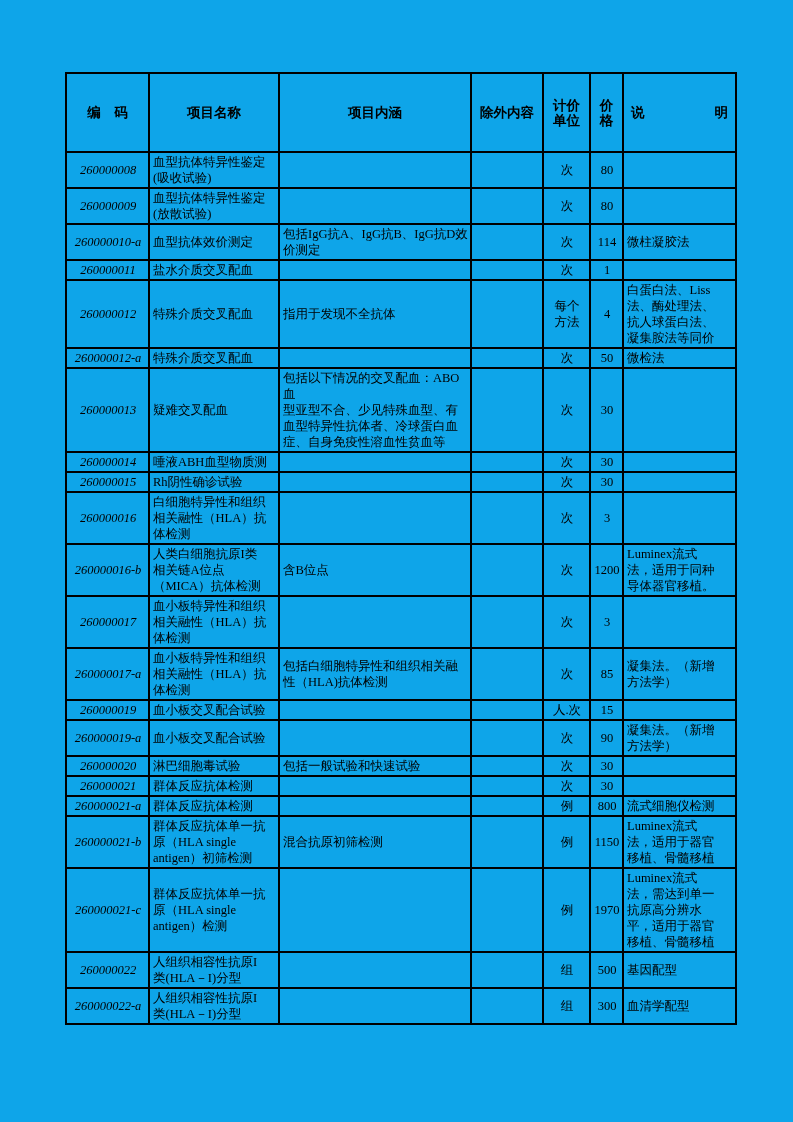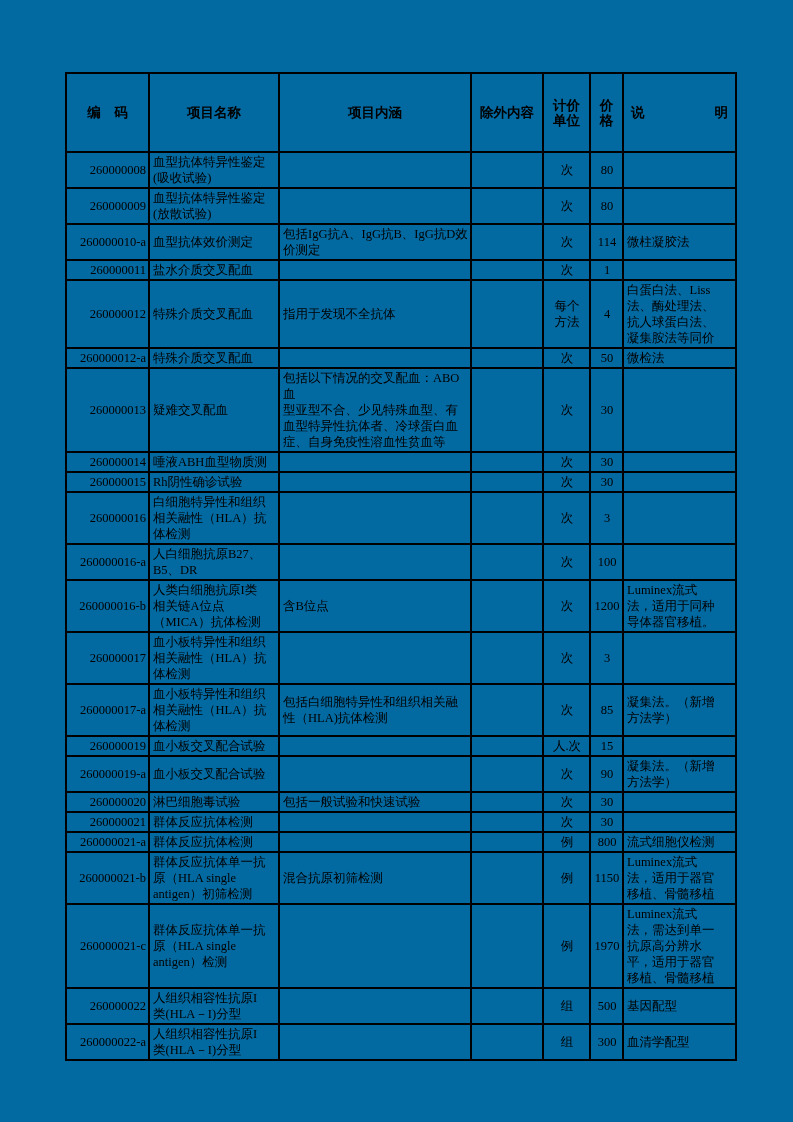--- a/index.html
+++ b/index.html
@@ -10,21 +10,21 @@
   body {
     width: 793px;
     height: 1122px;
     font-family: "Liberation Serif", serif;
     color: #000000;
   }
   .page {
     position: relative;
     width: 793px;
     height: 1122px;
-    background: #0369a1;
+    background: #0ea5e9;
     overflow: hidden;
   }
   table.price-table {
     position: absolute;
     left: 65px;
     top: 72px;
     width: 670px;
     border-collapse: collapse;
     table-layout: fixed;
   }
@@ -45,24 +45,25 @@
     height: 32px;
     padding: 1px 3px;
     line-height: 15px;
   }
   th.col-note .note-header-inner {
     display: flex;
     justify-content: space-between;
     padding: 0 4px;
   }
   td.cell-code {
-    text-align: right;
+    text-align: center;
     white-space: nowrap;
     font-size: 12.5px;
     letter-spacing: 0px;
+    font-style: italic;
   }
   td.cell-name, td.cell-content, td.cell-note {
     text-align: left;
   }
   td.cell-unit, td.cell-price {
     text-align: center;
   }
   td.cell-exclusion {
     text-align: left;
   }
@@ -192,30 +193,20 @@
           <td class="cell-name">白细胞特异性和组织
 相关融性（HLA）抗
 体检测</td>
           <td class="cell-content"></td>
           <td class="cell-exclusion"></td>
           <td class="cell-unit">次</td>
           <td class="cell-price">3</td>
           <td class="cell-note"></td>
         </tr>
         <tr>
-          <td class="cell-code">260000016-a</td>
-          <td class="cell-name">人白细胞抗原B27、
-B5、DR</td>
-          <td class="cell-content"></td>
-          <td class="cell-exclusion"></td>
-          <td class="cell-unit">次</td>
-          <td class="cell-price">100</td>
-          <td class="cell-note"></td>
-        </tr>
-        <tr>
           <td class="cell-code">260000016-b</td>
           <td class="cell-name">人类白细胞抗原I类
 相关链A位点
 （MICA）抗体检测</td>
           <td class="cell-content">含B位点</td>
           <td class="cell-exclusion"></td>
           <td class="cell-unit">次</td>
           <td class="cell-price">1200</td>
           <td class="cell-note">Luminex流式
 法，适用于同种

